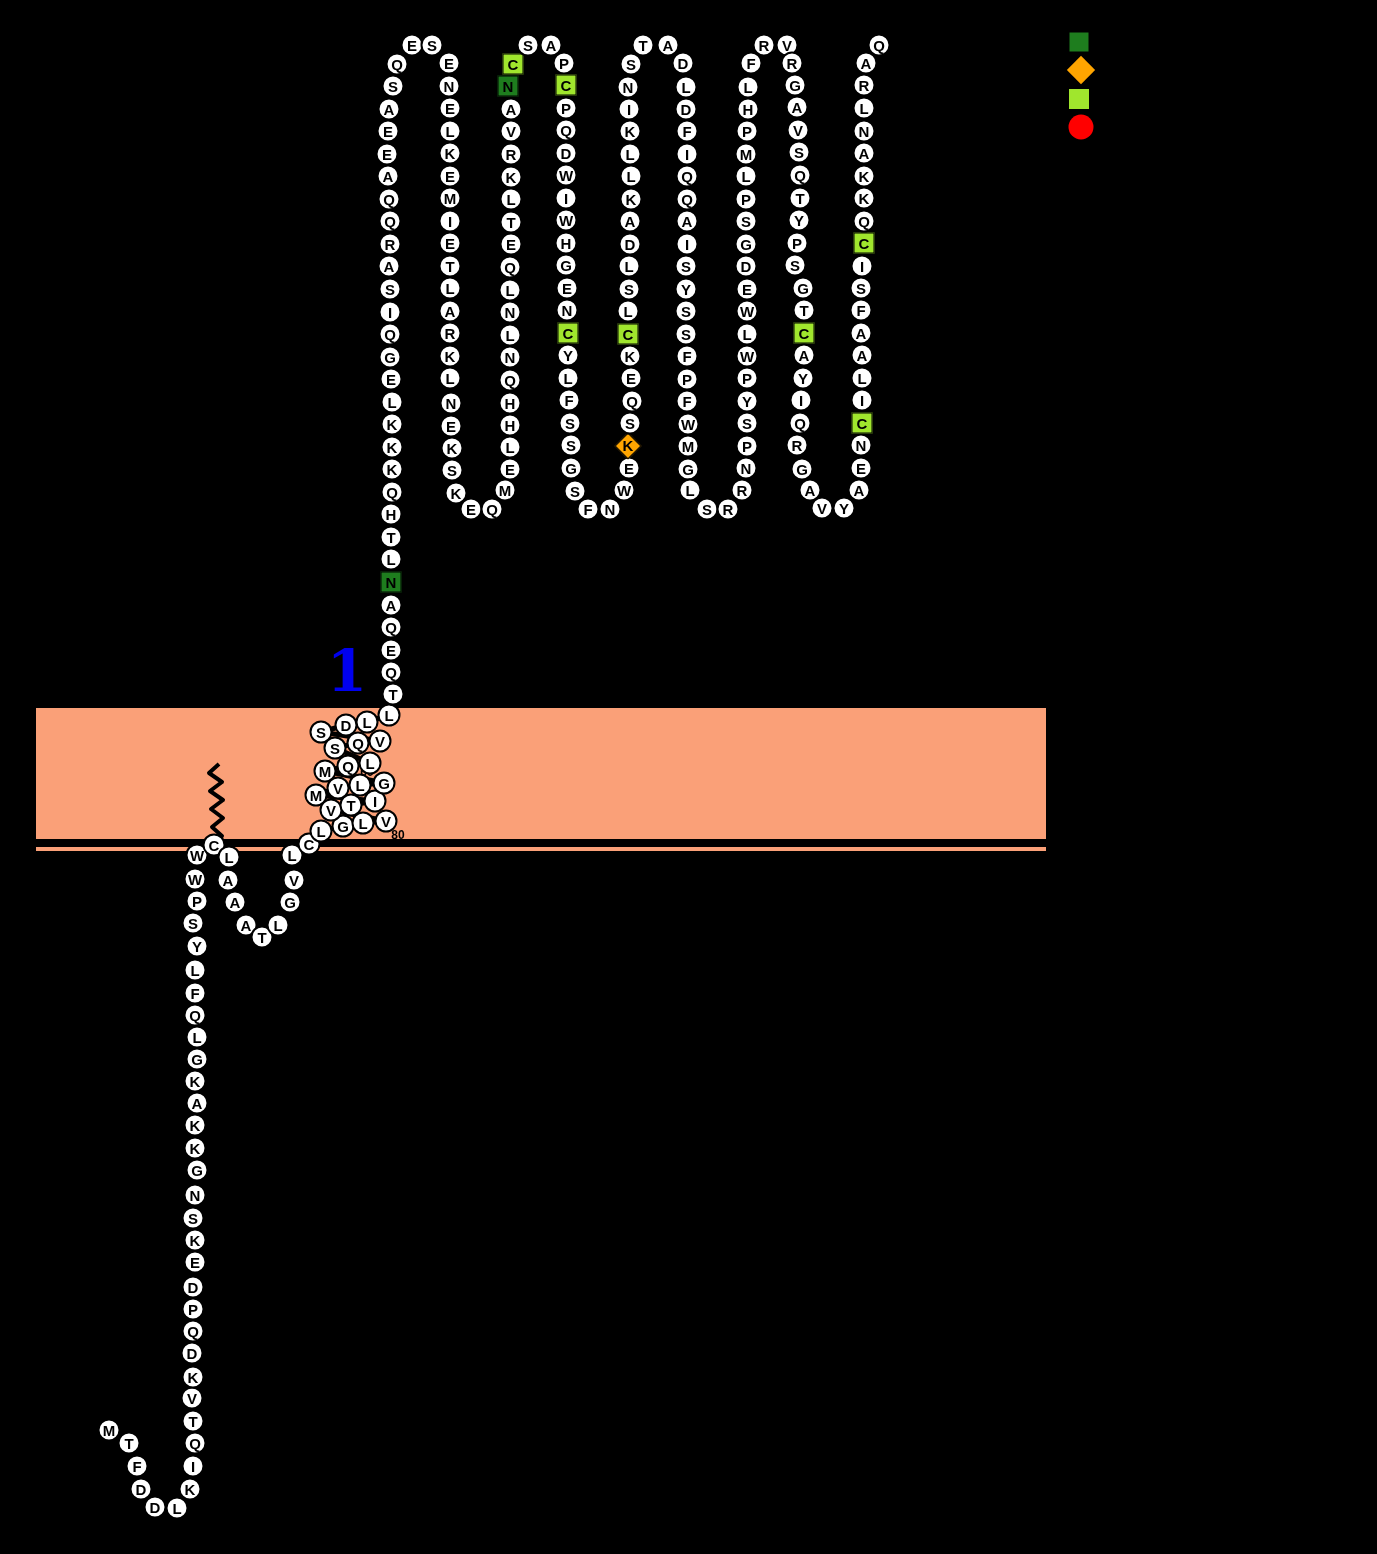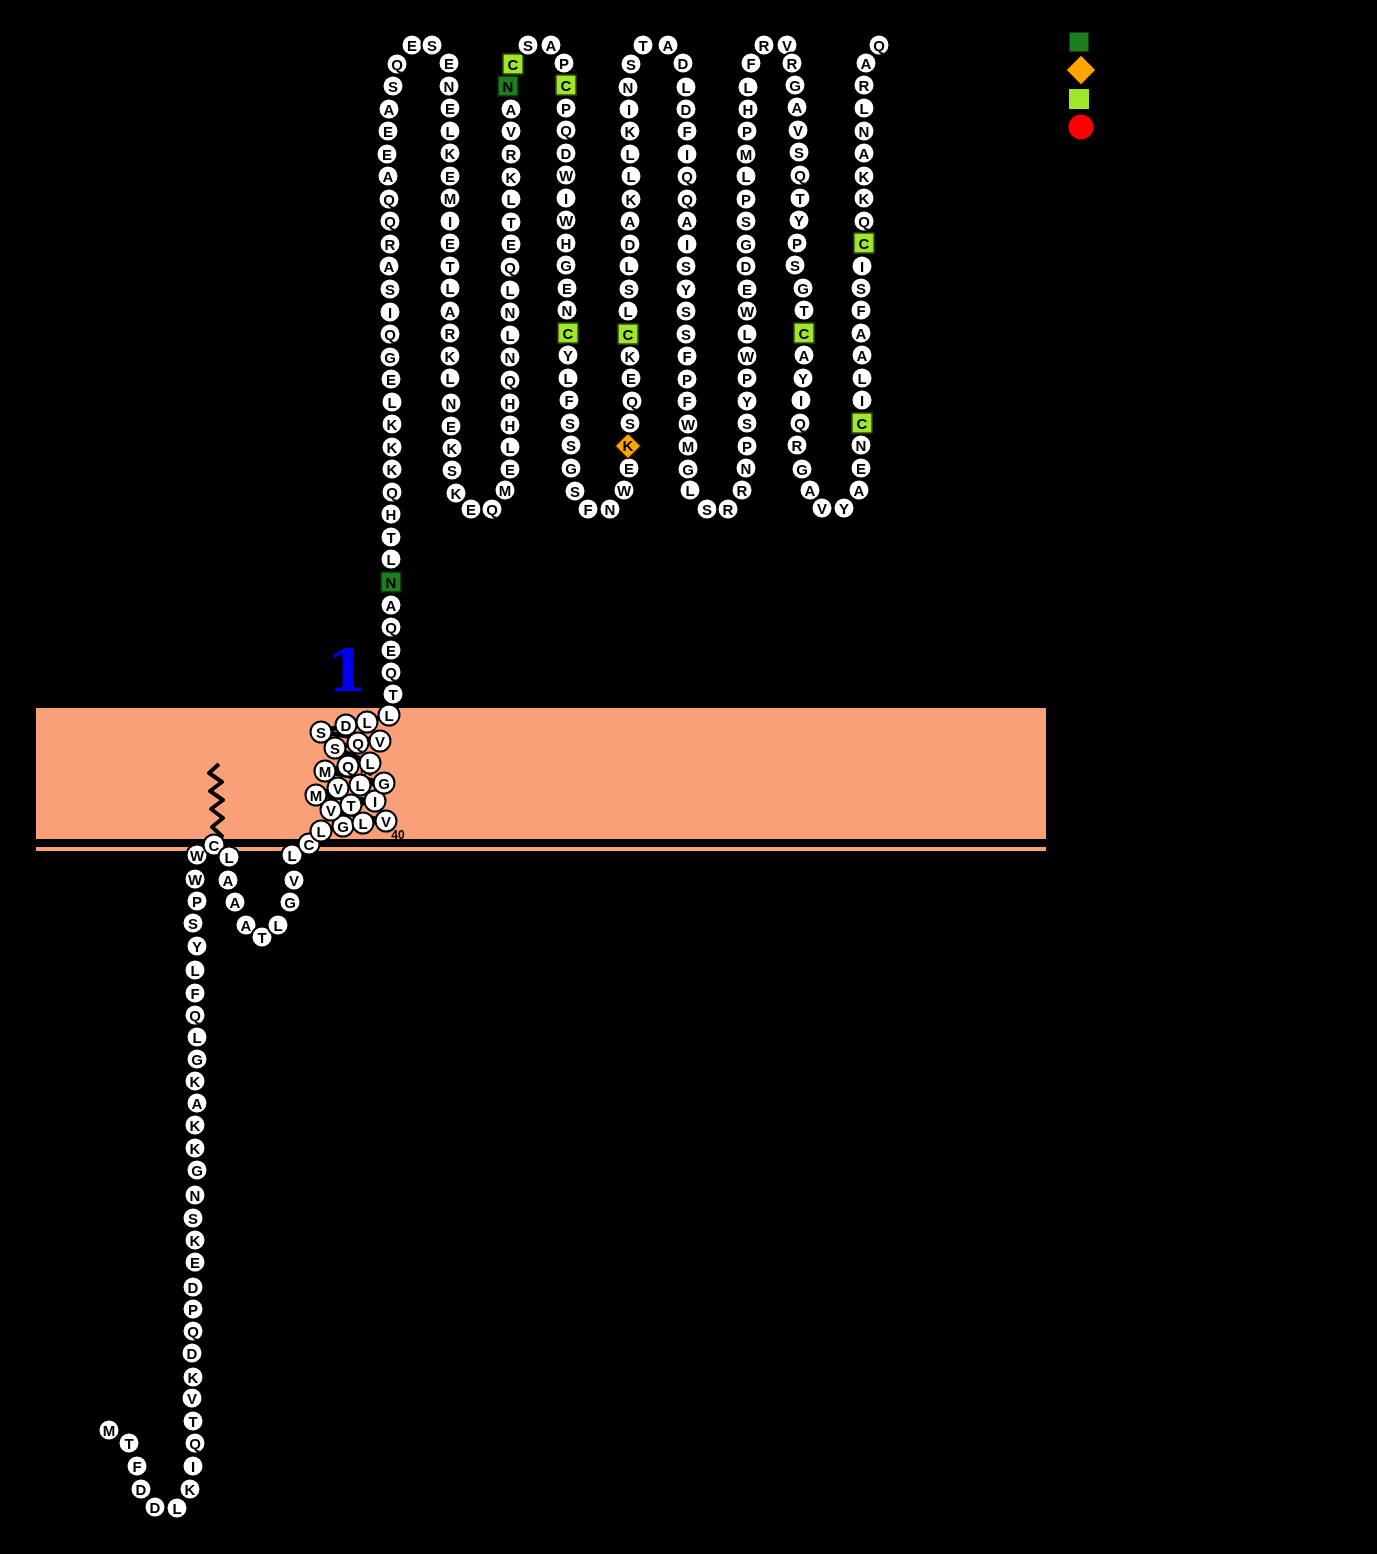--- a/index.html
+++ b/index.html
@@ -30,21 +30,21 @@
 <div id="canvas" style="width: 1377px; height: 1554px; background: rgb(0, 0, 0);">
   <div id="mem-body" class="mem" style="left: 36px; top: 708px; width: 1010px; height: 131px; background: rgb(250, 160, 120);"></div>
   <div id="mem-line" class="mem" style="left: 36px; top: 839px; width: 1010px; height: 8px; background: rgb(0, 0, 0);"></div>
   <div id="mem-sliver" class="mem" style="left: 36px; top: 847px; width: 1010px; height: 4px; background: rgb(250, 160, 120);"></div>
   <svg id="svglayer" width="1377" height="1554">
       <polyline points="292,854 309,844 321,831 343,826 363,823 386,821 331,810 351,805 375,801 316,795 338,788 360,785 384,783 325,771 348,766 370,763 335,748 358,743 380,741 321,732 346,725 367,722 389,715 393,694" fill="none" stroke="#000000" stroke-width="5" stroke-linejoin="round"></polyline>
       <polyline points="219,764 209,773 222,782 210,791 223,800 211,809 223,818 212,827 222,836 215,845" fill="none" stroke="#000000" stroke-width="4" stroke-linejoin="round"></polyline>
     </svg>
   <div id="tm-number" style="left: 347px; top: 642px; color: rgb(0, 0, 238);">1</div>
   <div id="label-layer">
-      <div class="numlab" style="left: 398px; top: 835px;">40</div>
+      <div class="numlab" style="left: 398px; top: 835px;">80</div>
       <div class="numlab" style="left: 367px; top: 772px;">60</div>
     </div>
   <div id="residue-layer">
       <div class="residue" style="left: 109px; top: 1430px;">
         <span>M</span>
       </div>
       <div class="residue" style="left: 129px; top: 1443px;">
         <span>T</span>
       </div>
       <div class="residue" style="left: 137px; top: 1466px;">

